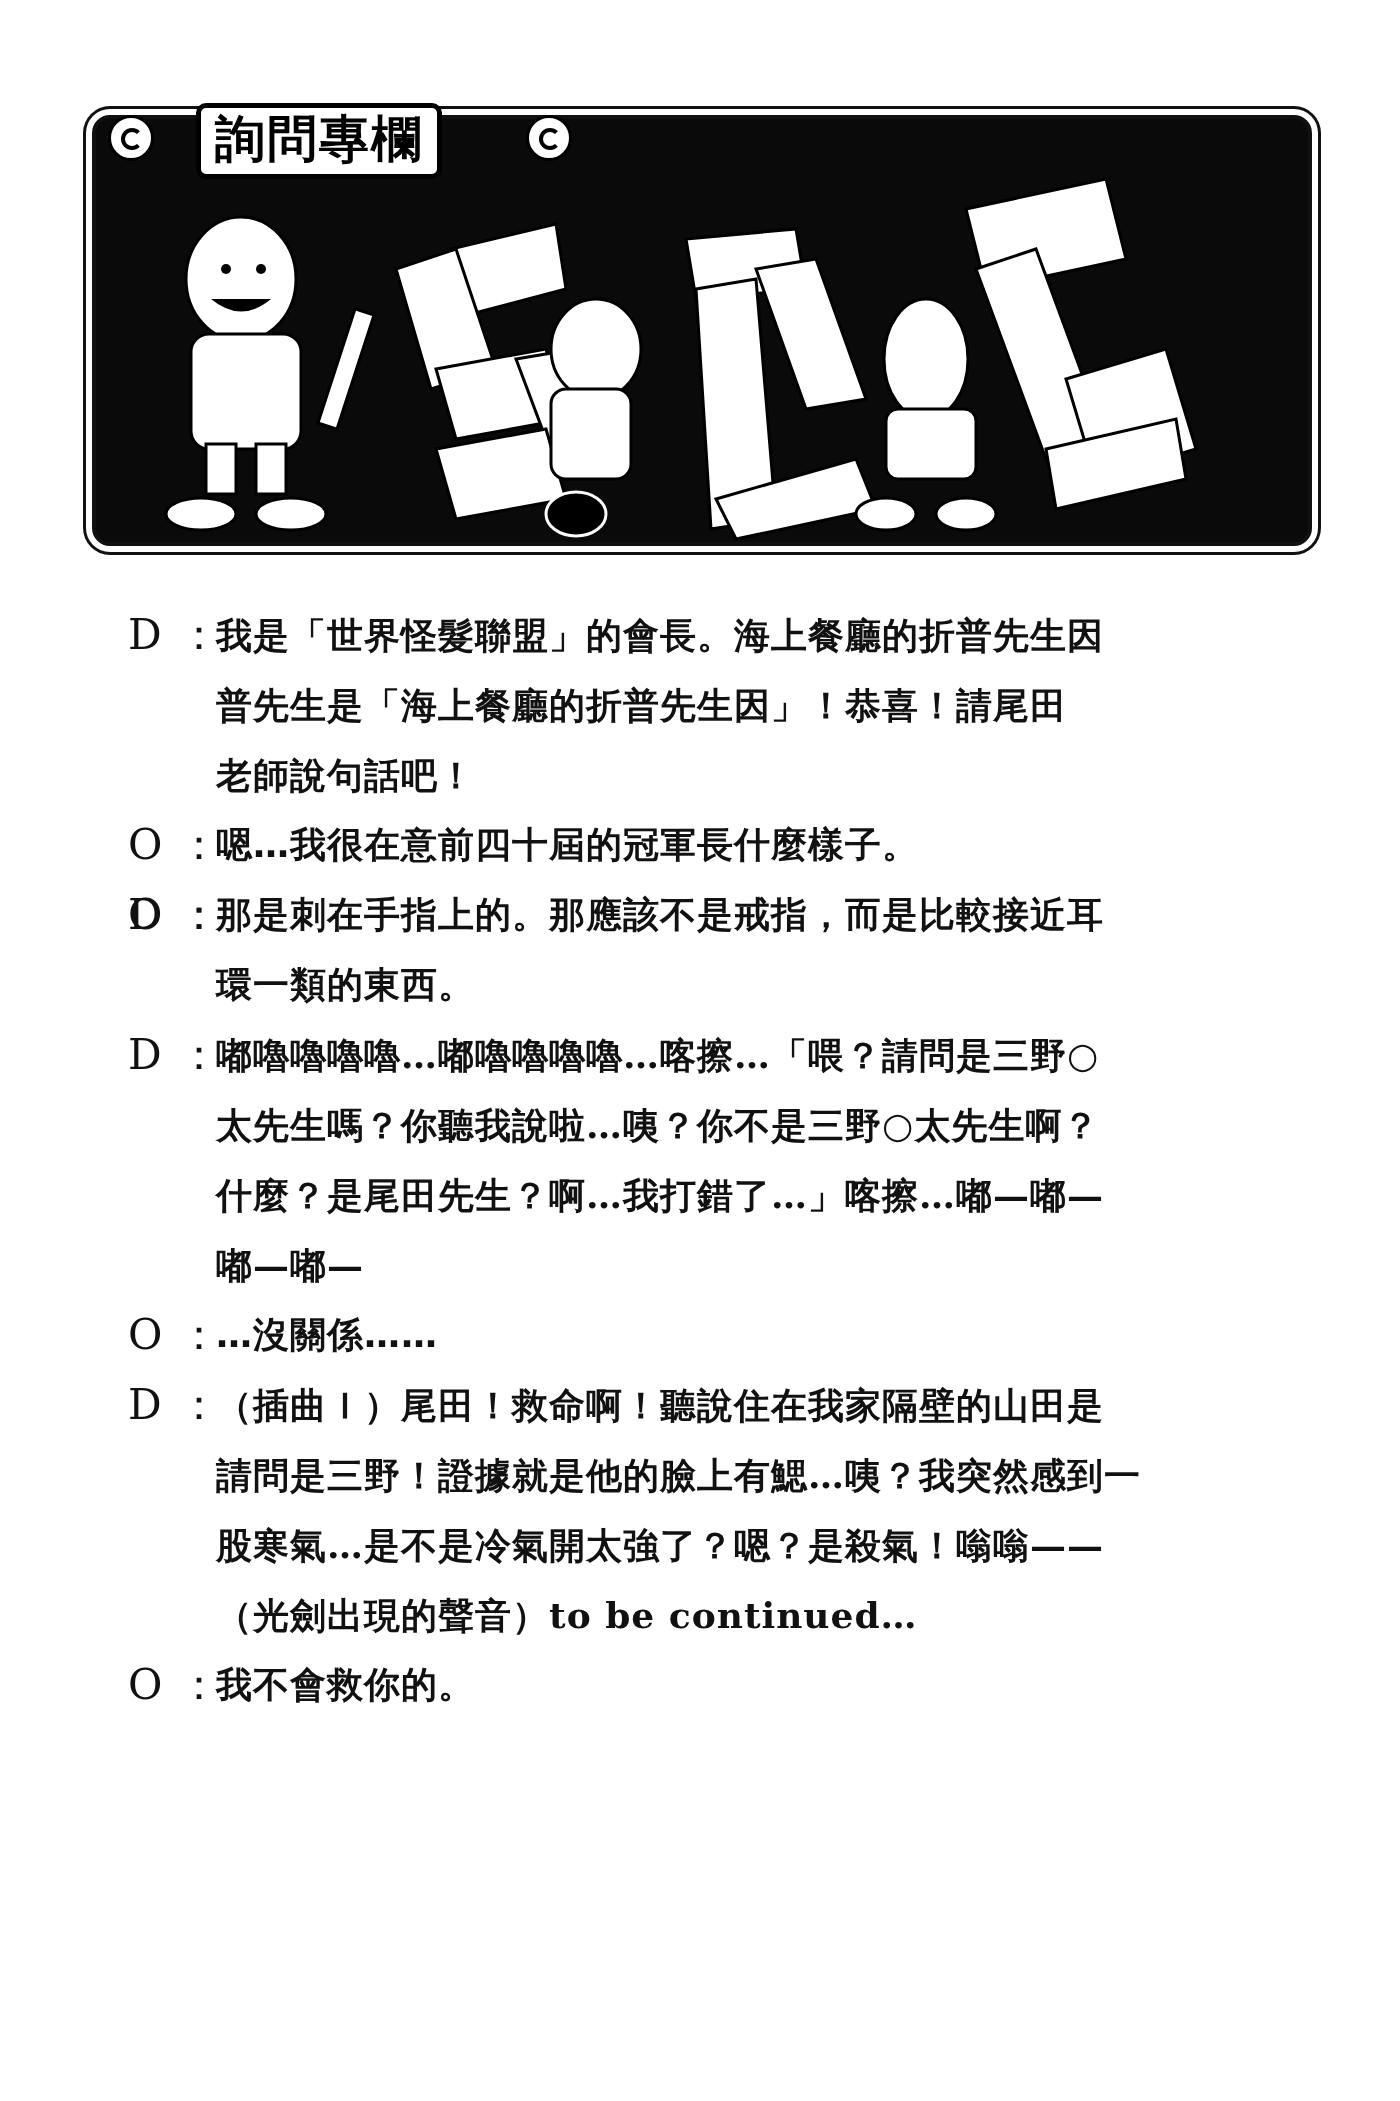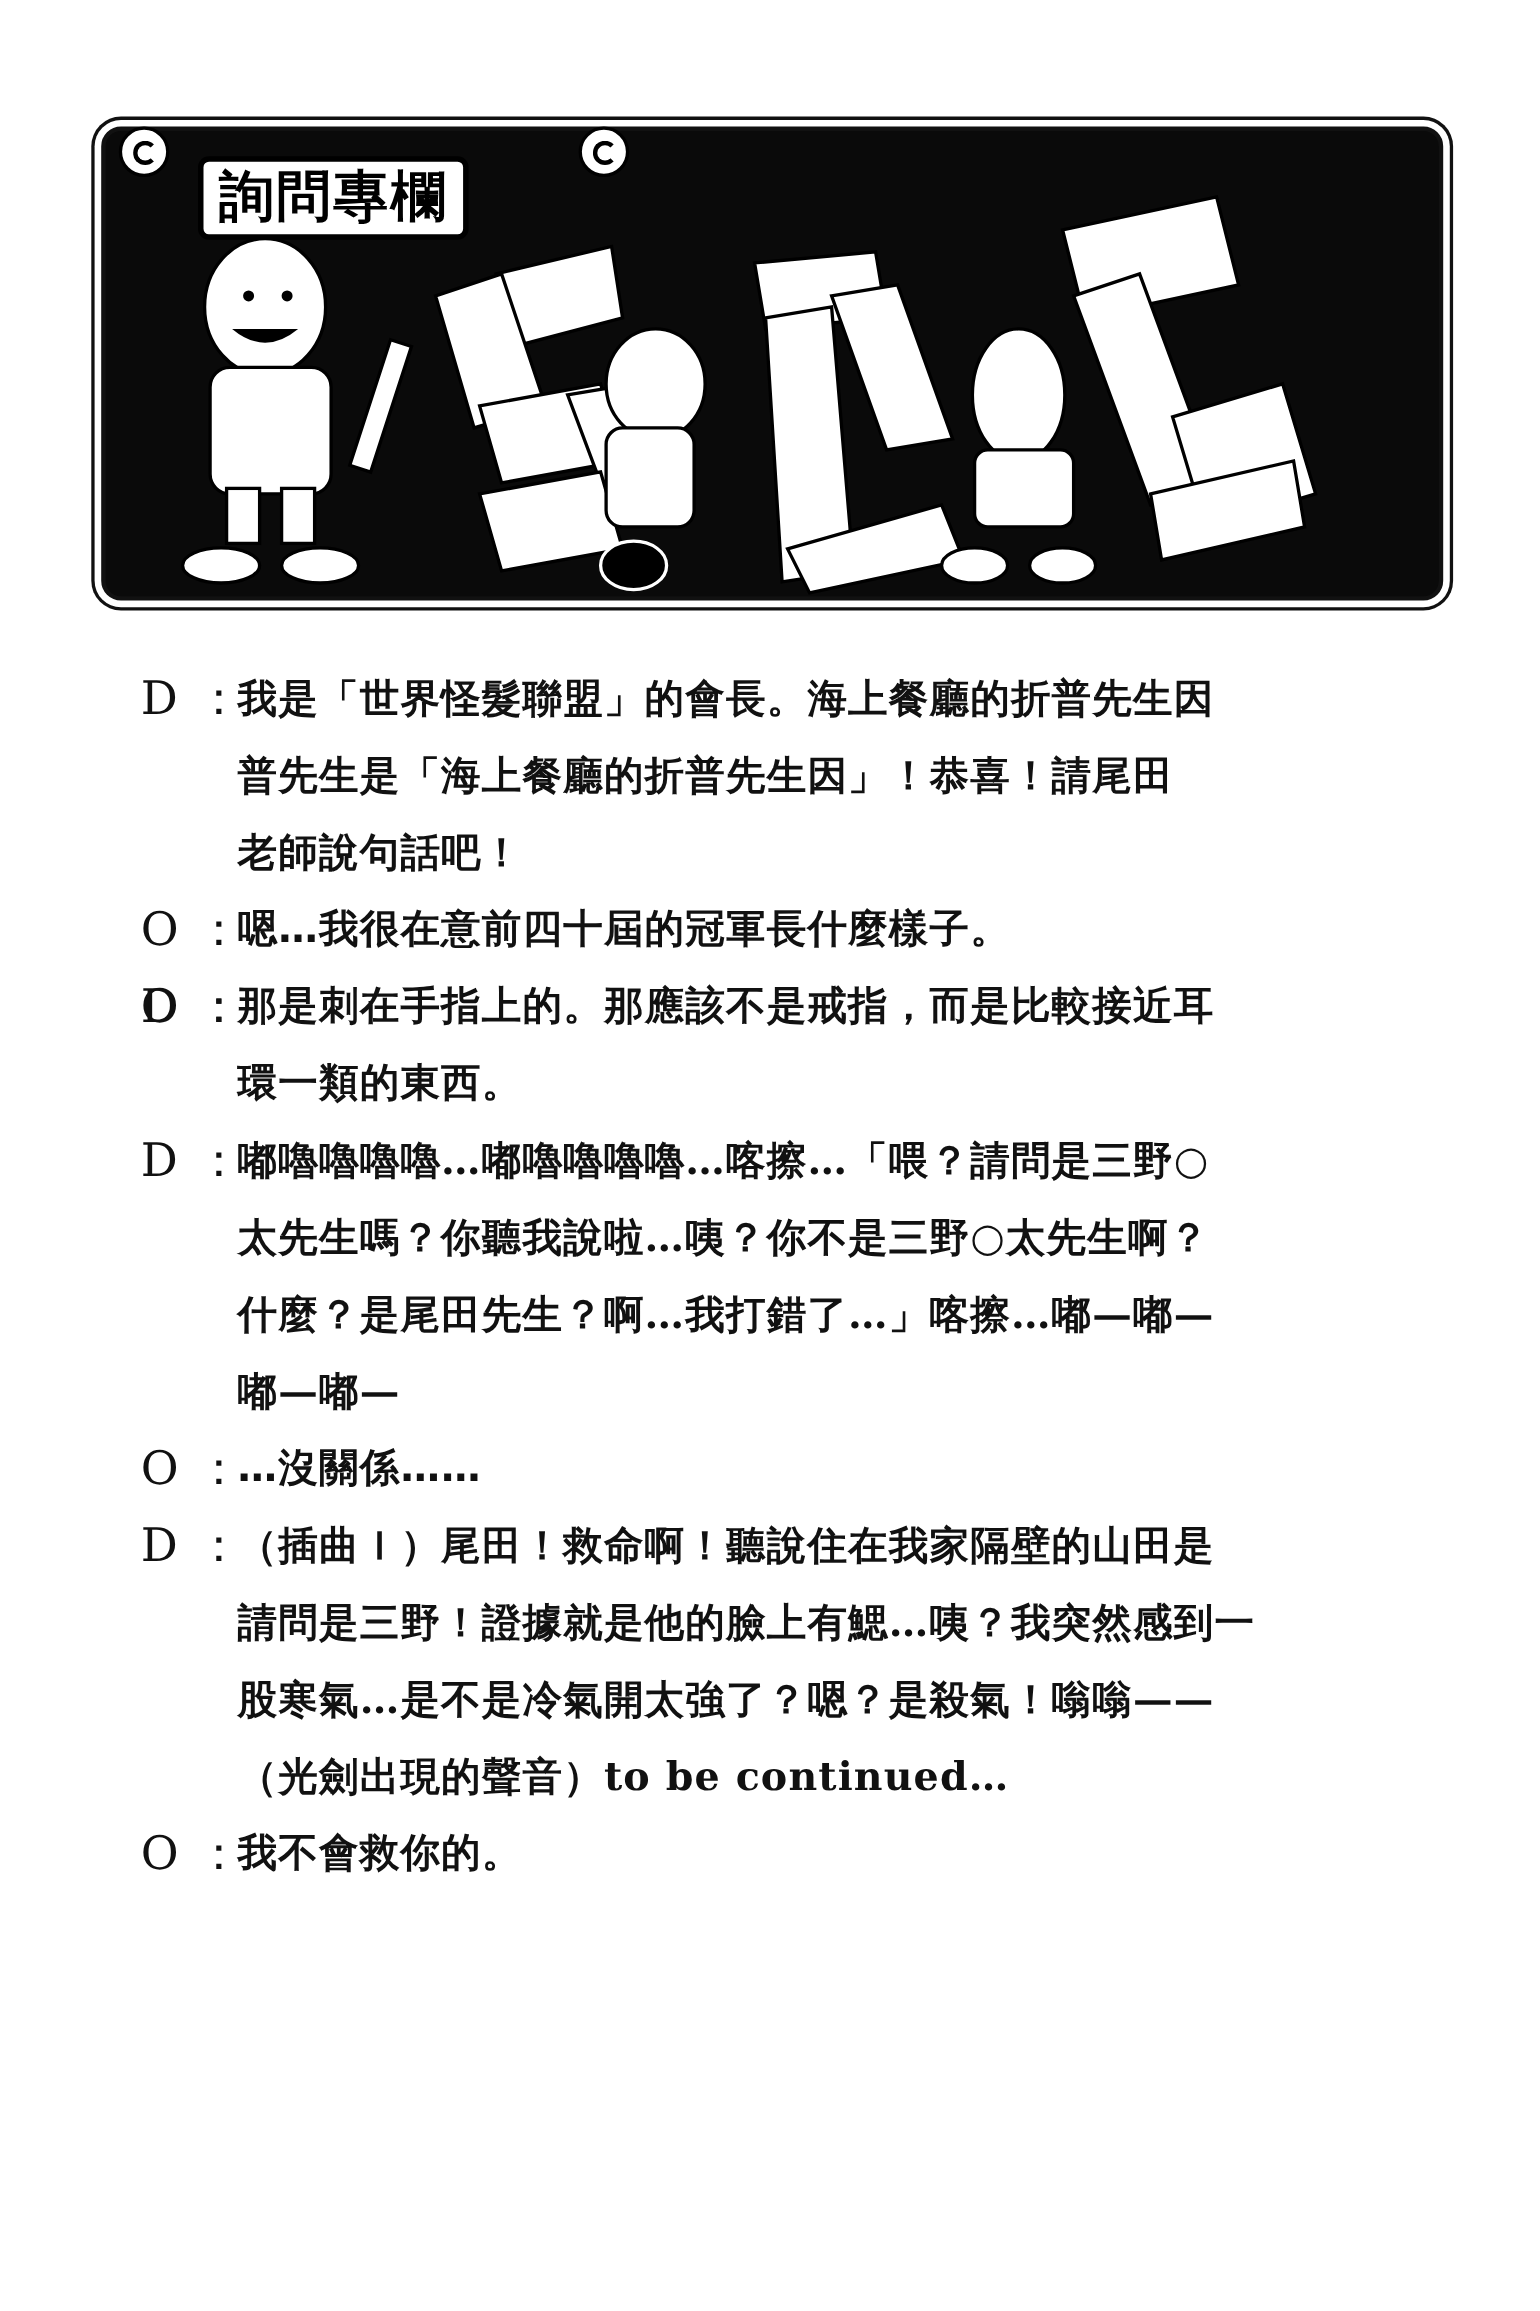--- a/index.html
+++ b/index.html
@@ -1,18 +1,18 @@
 <!DOCTYPE html>
 <html><head>
 <meta charset="utf-8">
 <style>
   html, body { margin: 0; padding: 0; background: #ffffff; }
   body { width: 1400px; height: 2101px; position: relative; overflow: hidden; font-family: "DejaVu Serif", "Liberation Serif", serif; color: #111; }
   .banner { position: absolute; left: 92px; top: 115px; width: 1212px; height: 423px; background: #0a0a0a; border: 4px solid #111; border-radius: 18px; box-shadow: 0 0 0 6px #fff, 0 0 0 9px #111; }
-  .banner-title { position: absolute; left: 84px; top: -16px; background: #fff; color: #000; font-family: "DejaVu Sans", sans-serif; font-weight: bold; font-size: 50px; letter-spacing: 2px; padding: 0 14px 4px 14px; border: 5px solid #000; border-radius: 10px; line-height: 62px; margin-top: 39px; }
+  .banner-title { position: absolute; left: 100px; top: -16px; background: #fff; color: #000; font-family: "DejaVu Sans", sans-serif; font-weight: bold; font-size: 50px; letter-spacing: 2px; padding: 0 14px 4px 14px; border: 5px solid #000; border-radius: 10px; line-height: 62px; }
   .swirl { position: absolute; width: 40px; height: 40px; border-radius: 50%; background: #fff; border: 3px solid #000; top: -4px; }
   .swirl::after { content: ""; position: absolute; left: 10px; top: 10px; width: 14px; height: 14px; border: 4px solid #000; border-radius: 50%; border-right-color: transparent; }
   .swirl.left { left: 12px; }
   .swirl.right { left: 430px; }
   .illus { position: absolute; left: 0; top: 0; width: 100%; height: 100%; }
   .qa { position: absolute; left: 128px; top: 600px; width: 1150px; }
   .entry { position: relative; padding-left: 88px; margin-bottom: 0; }
   .speaker { position: absolute; left: 0; top: 0; font-family: "DejaVu Serif", serif; font-size: 42px; line-height: 70px; width: 88px; }
   .speaker .colon { position: absolute; left: 50px; }
   .text { font-size: 36px; line-height: 70px; letter-spacing: 1px; }

